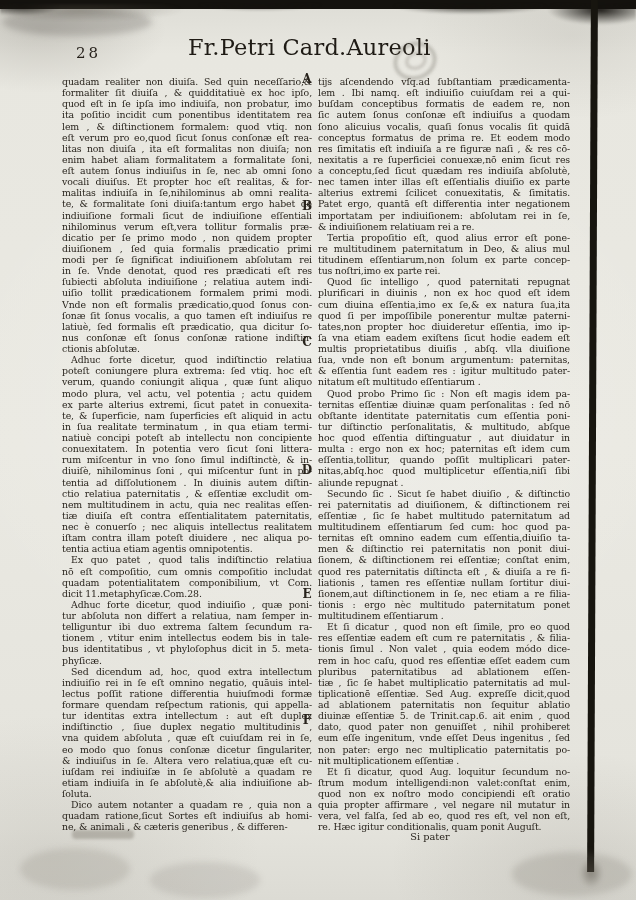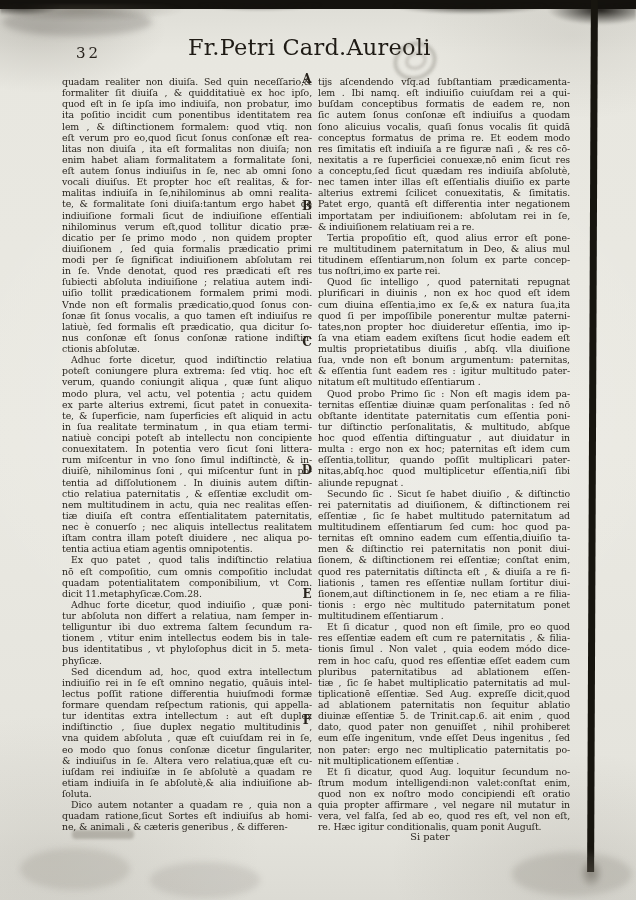--- a/index.html
+++ b/index.html
@@ -60,39 +60,39 @@
 
 <div class="scan">
   <div class="blob b1"></div>
   <div class="edge-top"></div>
   <div class="edge-bar"></div>
   <div class="blob b2"></div>
   <div class="blob b3"></div>
   <div class="blob b4"></div>
   <div class="blob b5"></div>
 
-  <span class="pageno">32</span>
+  <span class="pageno">28</span>
   <div class="title">Fr.Petri Card.Aureoli</div>
   <div class="ornament"></div>
 
   <div id="col-left" class="col">
       <div class="line">quadam realiter non diuiſa. Sed quin neceſſario,&amp;</div>
       <div class="line">formaliter ſit diuiſa , &amp; quidditatiuè ex hoc ipſo,</div>
       <div class="line">quod eſt in ſe ipſa imo indiuiſa, non probatur, imo</div>
       <div class="line">ita poſitio incidit cum ponentibus identitatem rea</div>
       <div class="line">lem , &amp; diſtinctionem formalem: quod vtiq. non</div>
       <div class="line">eſt verum pro eo,quod ſicut ſonus conſonæ eſt rea-</div>
       <div class="line">litas non diuiſa , ita eſt formalitas non diuiſa; non</div>
       <div class="line">enim habet aliam formalitatem a formalitate ſoni,</div>
       <div class="line">eſt autem ſonus indiuiſus in ſe, nec ab omni ſono</div>
       <div class="line">vocali diuiſus. Et propter hoc eſt realitas, &amp; for-</div>
       <div class="line">malitas indiuiſa in ſe,nihilominus ab omni realita-</div>
       <div class="line">te, &amp; formalitate ſoni diuiſa:tantum ergo habet de</div>
       <div class="line">indiuiſione formali ſicut de indiuiſione eſſentiali</div>
-      <div class="line">nihilominus verum eſt,quod tollitur dicatio præ-</div>
+      <div class="line">nihilominus verum eſt,vera tollitur formalis præ-</div>
       <div class="line">dicatio per ſe primo modo , non quidem propter</div>
       <div class="line">diuiſionem , ſed quia formalis prædicatio primi</div>
       <div class="line">modi per ſe ſignificat indiuiſionem abſolutam rei</div>
       <div class="line">in ſe. Vnde denotat, quod res prædicati eſt res</div>
       <div class="line">ſubiecti abſoluta indiuiſione ; relatiua autem indi-</div>
       <div class="line">uiſio tollit prædicationem formalem primi modi.</div>
       <div class="line">Vnde non eſt formalis prædicatio,quod ſonus con-</div>
       <div class="line">ſonæ ſit ſonus vocalis, a quo tamen eſt indiuiſus re</div>
       <div class="line">latiuè, ſed formalis eſt prædicatio, qua dicitur ſo-</div>
       <div class="line">nus conſonæ eſt ſonus conſonæ ratione indiſtin-</div>

